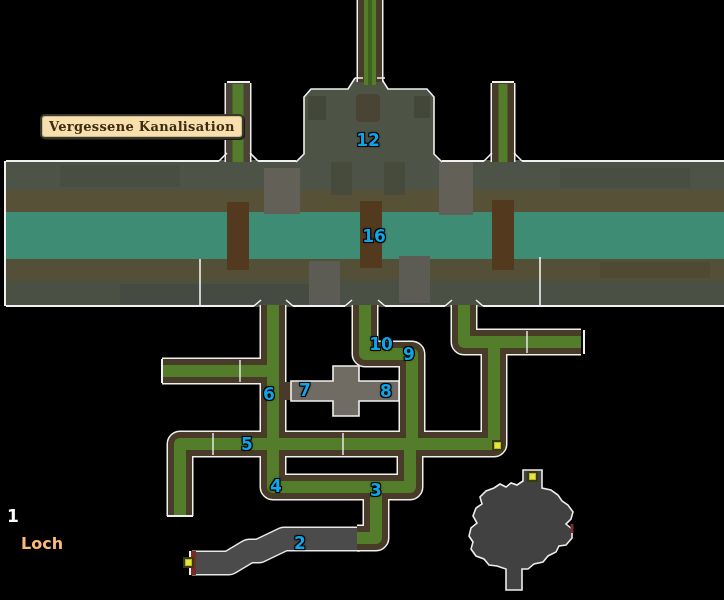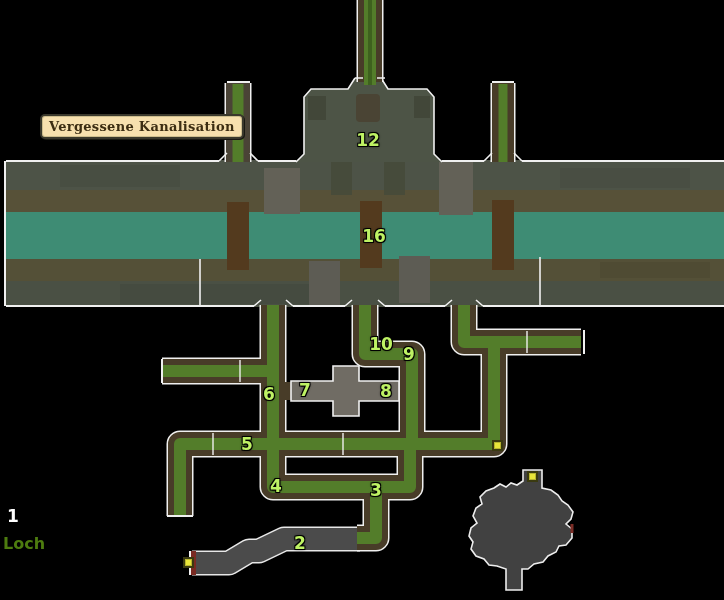--- a/index.html
+++ b/index.html
@@ -4,31 +4,31 @@
 <style>
   html,body{margin:0;padding:0;background:#000;}
   .stage{
     position:relative;width:724px;height:600px;background:#000;overflow:hidden;
     font-family:"DejaVu Sans","Liberation Sans",sans-serif;
   }
   .stage svg{position:absolute;left:0;top:0;}
   
   .pt{
     position:absolute;transform:translate(-50%,-50%);
-    color:#bef264;font-weight:bold;font-size:17px;line-height:1;
+    color:#0ea5e9;font-weight:bold;font-size:17px;line-height:1;
     text-shadow:-1px -1px 0 #000,1px -1px 0 #000,-1px 1px 0 #000,1px 1px 0 #000,0 0 3px #000;
     white-space:nowrap;pointer-events:none;
   }
   
   .legend-num{
     position:absolute;left:7px;top:506px;color:#fff;font-weight:bold;font-size:17px;
     text-shadow:-1px -1px 0 #000,1px -1px 0 #000,-1px 1px 0 #000,1px 1px 0 #000;
   }
   .legend-line{
-    position:absolute;left:3px;color:#4d7c0f;font-weight:bold;font-size:16px;line-height:1;
+    position:absolute;left:21px;color:#fdba74;font-weight:bold;font-size:16px;line-height:1;
     text-shadow:-1px -1px 0 #000,1px -1px 0 #000,-1px 1px 0 #000,1px 1px 0 #000;
     white-space:nowrap;
   }
   .legend-line.l1{top:536px;}
   .legend-line.l2{top:554px;}
   
   .map-label{
     position:absolute;left:40px;top:114px;
     background:#f7e0ae;color:#3c2d12;
     border:2px solid #3a382c;border-radius:5px;

